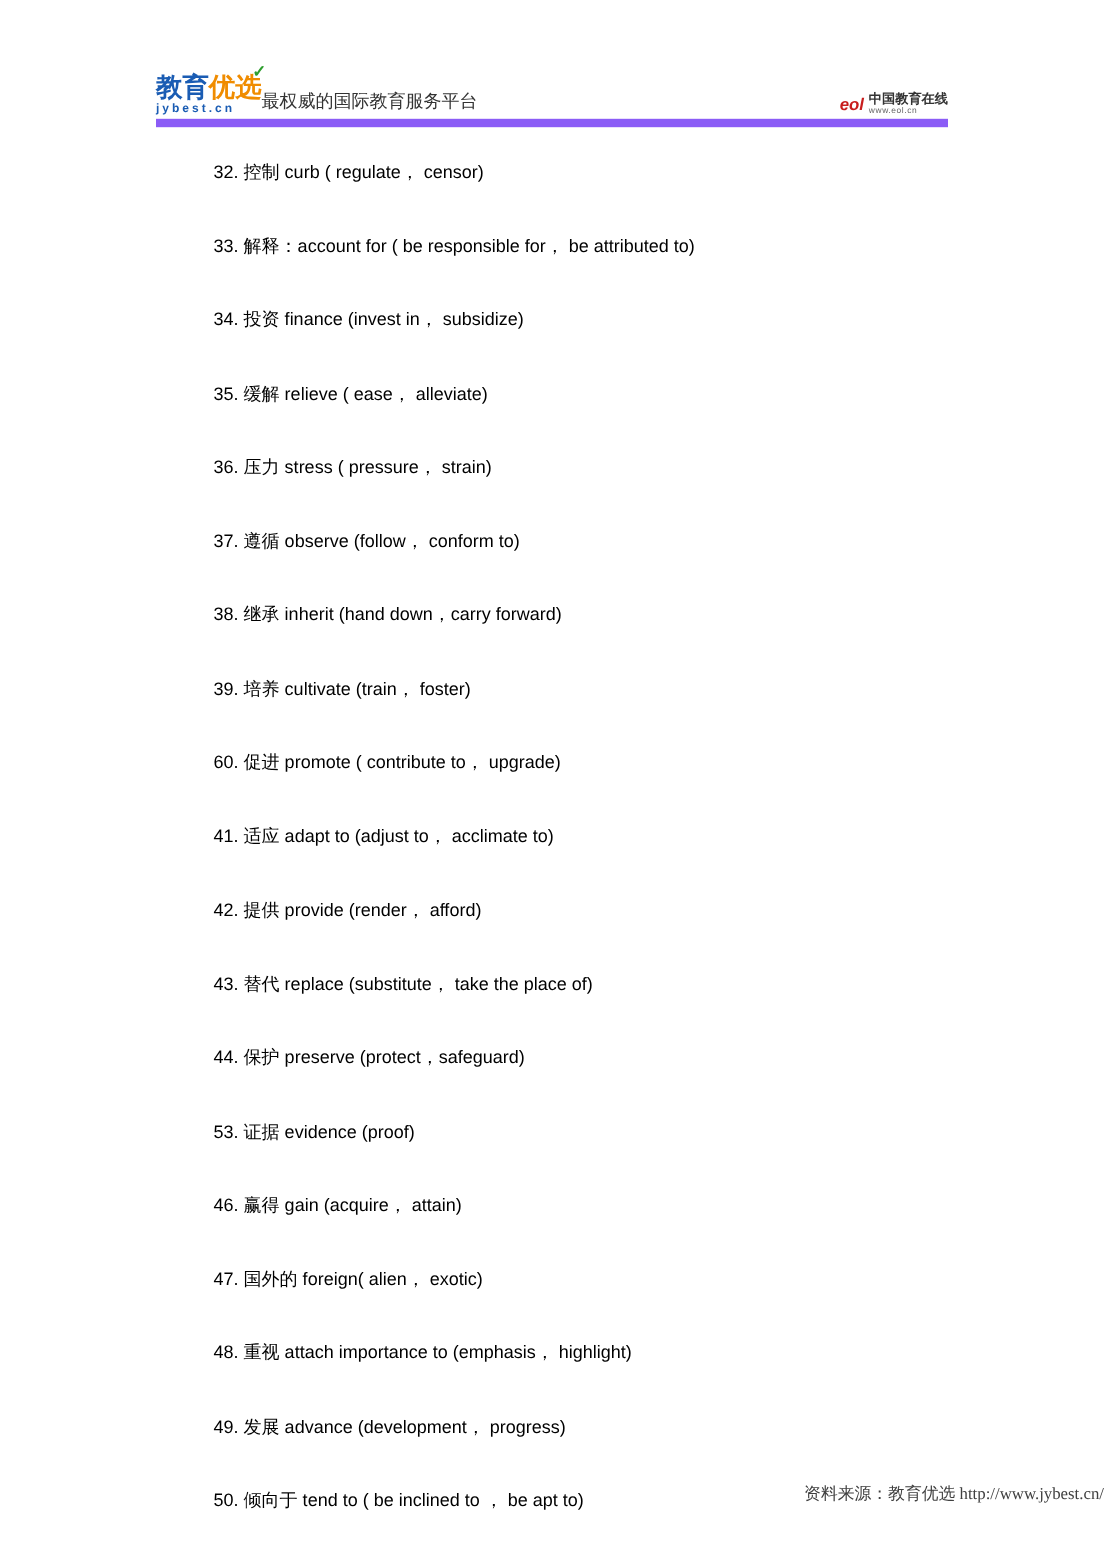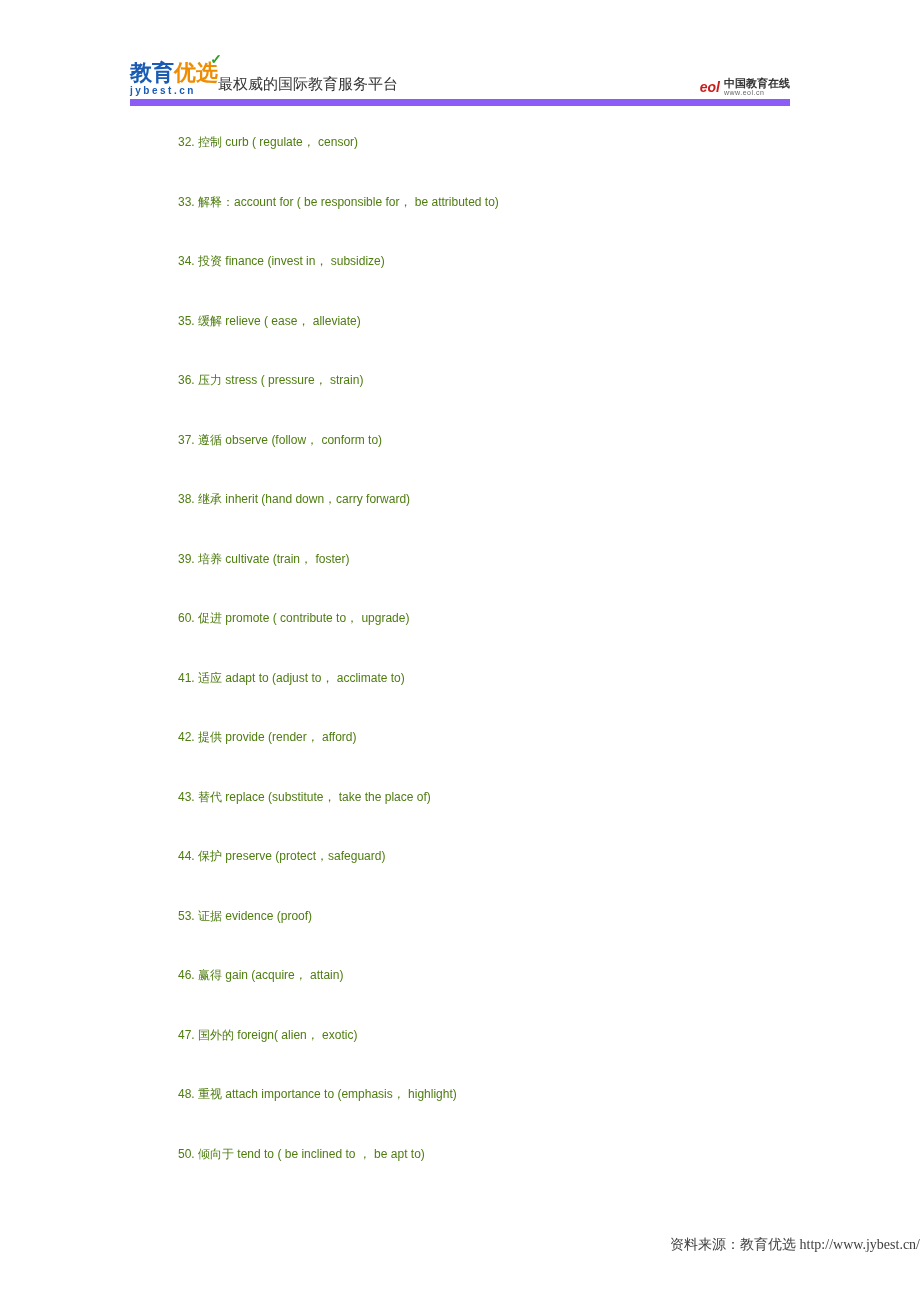--- a/index.html
+++ b/index.html
@@ -79,22 +79,22 @@
   }
   .eol-text .url {
     font-size: 7px;
     color: #666;
     letter-spacing: 0.5px;
   }
   .content {
     padding-left: 48px;
   }
   .item {
-    font-size: 12px;
-    color: #4d7c0f;
+    font-size: 15px;
+    color: #000000;
     margin-bottom: 42.5px;
     font-family: Arial, SimSun, serif;
   }
   .footer {
     position: absolute;
     bottom: 48px;
     left: 0;
     width: 100%;
     text-align: right;
     font-size: 14px;
@@ -134,17 +134,18 @@
     <div class="item">39. 培养 cultivate (train， foster)</div>
     <div class="item">60. 促进 promote ( contribute to， upgrade)</div>
     <div class="item">41. 适应 adapt to (adjust to， acclimate to)</div>
     <div class="item">42. 提供 provide (render， afford)</div>
     <div class="item">43. 替代 replace (substitute， take the place of)</div>
     <div class="item">44. 保护 preserve (protect，safeguard)</div>
     <div class="item">53. 证据 evidence (proof)</div>
     <div class="item">46. 赢得 gain (acquire， attain)</div>
     <div class="item">47. 国外的 foreign( alien， exotic)</div>
     <div class="item">48. 重视 attach importance to (emphasis， highlight)</div>
+    <div class="item">49. 发展 advance (development， progress)</div>
     <div class="item">50. 倾向于 tend to ( be inclined to ， be apt to)</div>
   </div>
 </div>
 
 <div class="footer">资料来源：教育优选 http://www.jybest.cn/</div>
 
 </body></html>

